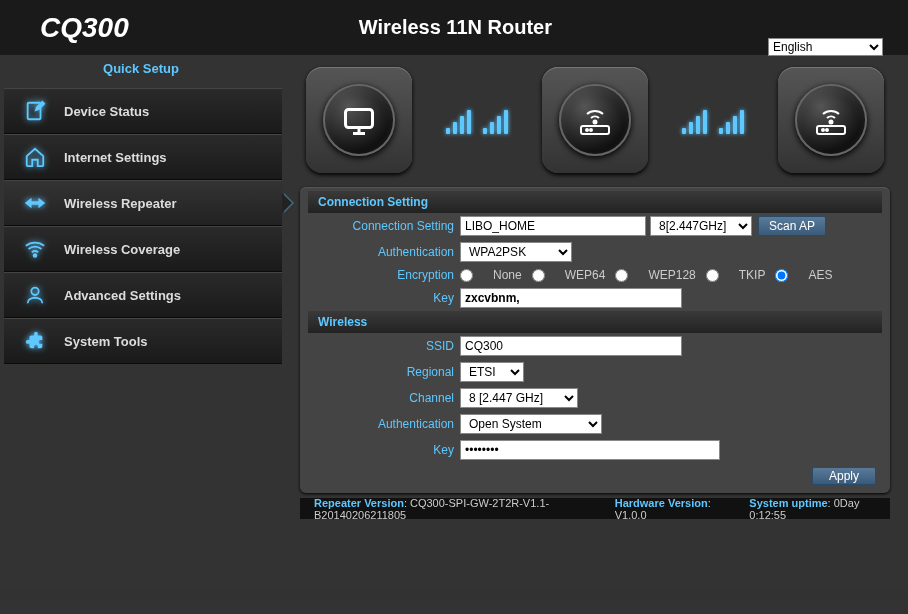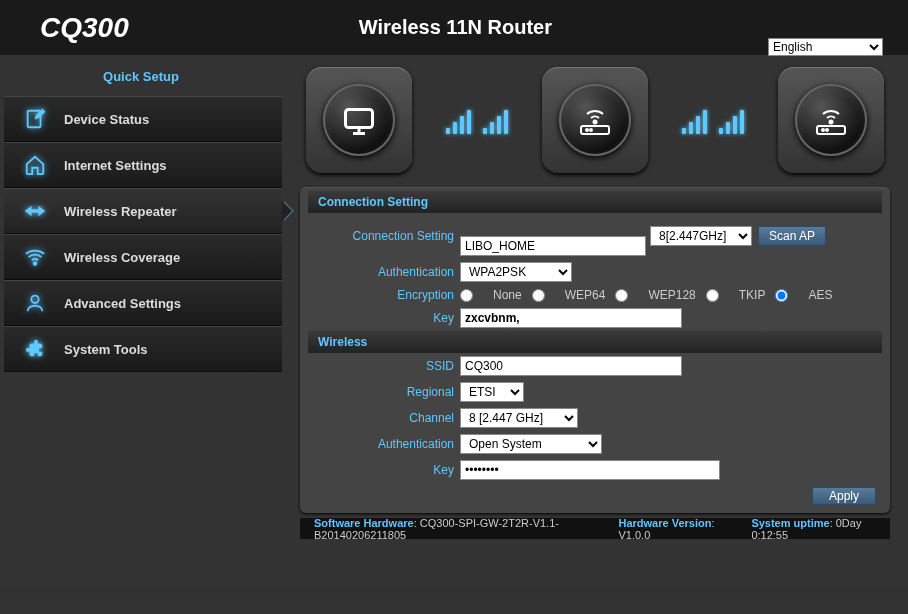--- a/index.html
+++ b/index.html
@@ -44,21 +44,20 @@
     border: 1px solid #888;
   }
   .body-wrap {
     display: flex;
     background: #333;
     height: 533px;
   }
   .sidebar {
     width: 282px;
     background: #333;
-    padding-top: 8px;
   }
   .quick-setup {
     text-align: center;
     color: #5ec8ff;
     font-weight: bold;
     font-size: 13px;
     padding: 6px 0 12px 0;
   }
   .nav-item {
     height: 46px;
@@ -344,21 +343,21 @@
         </div>
       </div>
     </div>
 
     <div class="panel">
 
       <div class="section-header">Connection Setting</div>
 
       <div class="form-row">
         <div class="form-label">Connection Setting</div>
-        <input type="text" style="width: 186px; margin-top: 20px;" value="LIBO_HOME">
+        <input type="text" style="width: 186px;" value="LIBO_HOME">
         <select style="width:102px;margin-left:4px"><option>8[2.447GHz]</option></select>
         <button class="btn" style="margin-left:6px">Scan AP</button>
       </div>
 
       <div class="form-row">
         <div class="form-label">Authentication</div>
         <select style="width:112px"><option>WPA2PSK</option></select>
       </div>
 
       <div class="form-row">
@@ -418,19 +417,19 @@
         <div class="form-label">Key</div>
         <input type="password" style="width: 260px;" value="password">
       </div>
 
       <div class="apply-row">
         <button class="btn" style="padding:1px 16px">Apply</button>
       </div>
     </div>
 
     <div class="footer">
-      <span><span class="k">Software Hardware</span>: <span>CQ300-SPI-GW-2T2R-V1.1-B20140206211805</span></span>
+      <span><span class="k">Repeater Version</span>: <span>CQ300-SPI-GW-2T2R-V1.1-B20140206211805</span></span>
       <span><span class="k">Hardware Version</span>: <span>V1.0.0</span></span>
       <span><span class="k">System uptime</span>: <span>0Day 0:12:55</span></span>
     </div>
 
   </div>
 </div>
 
 </body></html>

